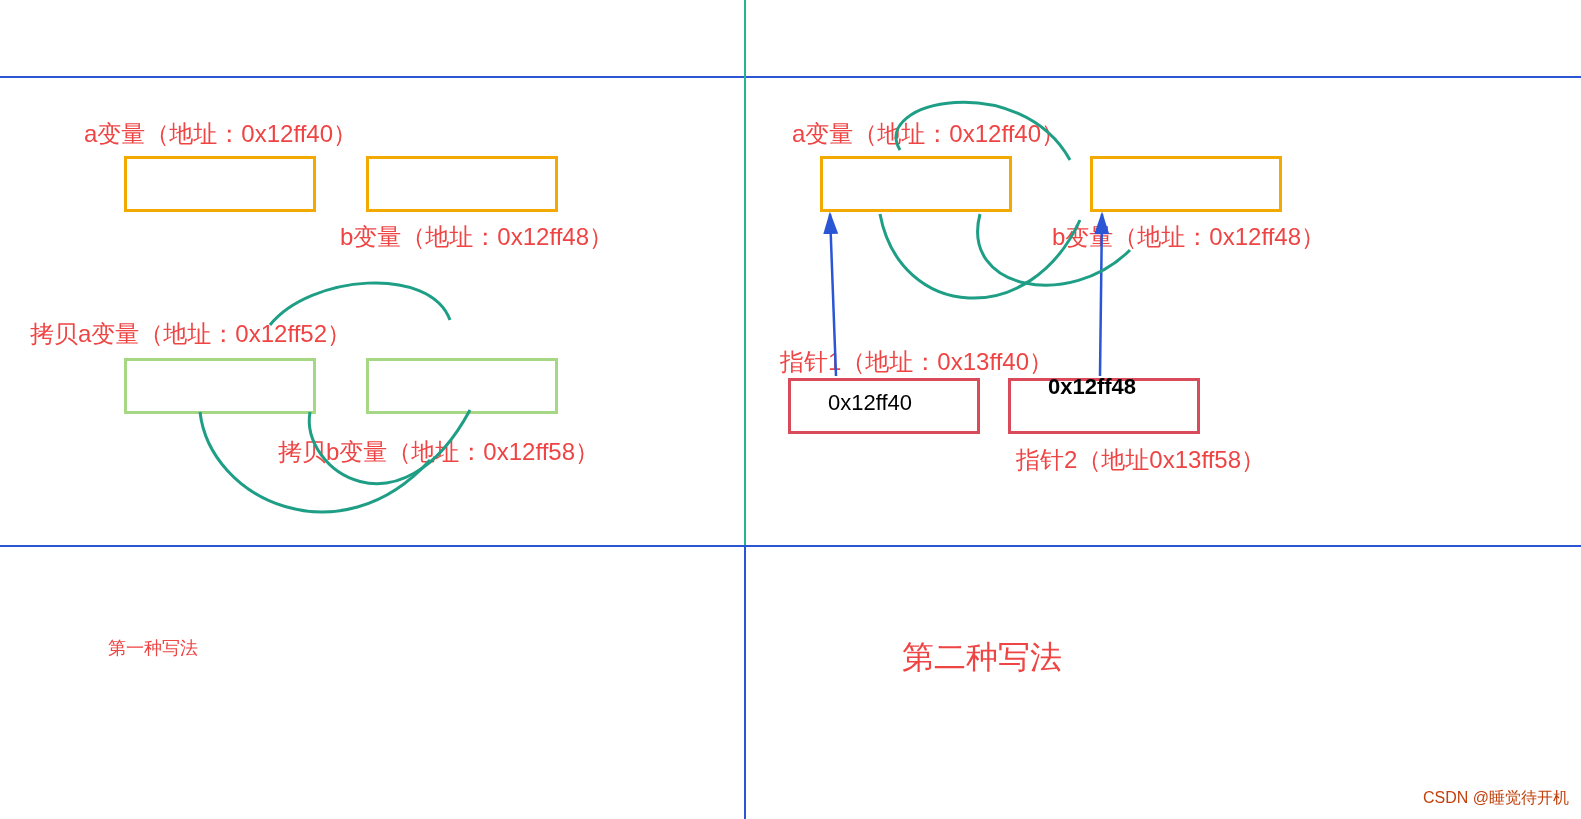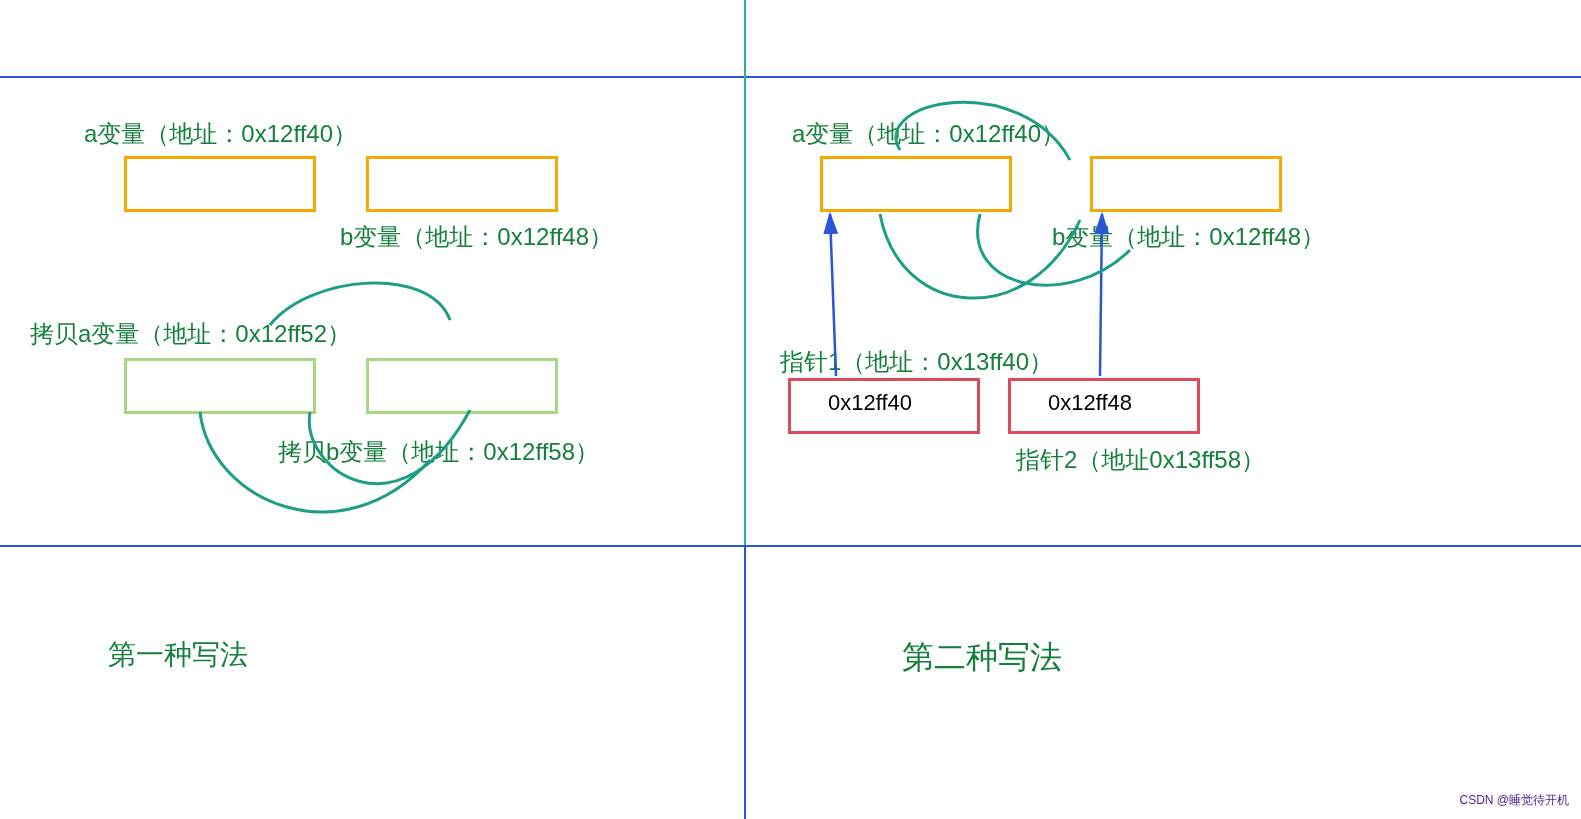--- a/index.html
+++ b/index.html
@@ -8,21 +8,21 @@
     width: 1581px;
     height: 819px;
     background: #ffffff;
     font-family: "Microsoft YaHei", "PingFang SC", Arial, sans-serif;
     position: relative;
     overflow: hidden;
   }
   .label {
     position: absolute;
     font-size: 24px;
-    color: #15803d;
+    color: #ef4444;
     white-space: nowrap;
   }
   .box {
     position: absolute;
     background: #fff;
   }
   .box-orange {
     border: 3px solid #f2a900;
   }
   .box-green {
@@ -48,22 +48,22 @@
     width: 0;
     border-left: 2px solid #2a56d6;
   }
   .vline-green {
     border-left-color: #27b591;
   }
   .watermark {
     position: absolute;
     right: 12px;
     bottom: 10px;
-    font-size: 12px;
-    color: #4c1d95;
+    font-size: 16px;
+    color: #c2410c;
   }
   svg.overlay {
     position: absolute;
     top: 0; left: 0;
     width: 1581px;
     height: 819px;
     pointer-events: none;
   }
 </style>
 </head>
@@ -84,37 +84,37 @@
 <div class="label" style="left:340px; top:221px;">b变量（地址：0x12ff48）</div>
 
 <div class="label" style="left:30px; top:318px;">拷贝a变量（地址：0x12ff52）</div>
 
 <div class="box box-green" style="left:124px; top:358px; width:186px; height:50px;"></div>
 
 <div class="box box-green" style="left:366px; top:358px; width:186px; height:50px;"></div>
 
 <div class="label" style="left:278px; top:436px;text-align:right;">拷贝b变量（地址：0x12ff58）</div>
 
-<div class="label" style="left:108px; top:636px; font-size:28px;font-family:Liberation Mono, monospace;">第一种写法</div>
+<div class="label" style="left:108px; top:636px; font-size:18px;font-family:Liberation Mono, monospace;">第一种写法</div>
 
 <div class="label" style="left:792px; top:118px;">a变量（地址：0x12ff40）</div>
 
 <div class="box box-orange" style="left:820px; top:156px; width:186px; height:50px;"></div>
 
 <div class="box box-orange" style="left:1090px; top:156px; width:186px; height:50px;"></div>
 
 <div class="label" style="left:1052px; top:221px;">b变量（地址：0x12ff48）</div>
 
 <div class="label" style="left:780px; top:346px;">指针1（地址：0x13ff40）</div>
 
 <div class="box box-red" style="left:788px; top:378px; width:186px; height:50px;"></div>
 <div class="value" style="left:828px; top:390px;">0x12ff40</div>
 
 <div class="box box-red" style="left:1008px; top:378px; width:186px; height:50px;"></div>
-<div class="value" style="left:1048px; top:390px;">0x12ff48</div>
+<div class="value" style="left:1048px; top:374px;font-weight:bold;">0x12ff48</div>
 
 <div class="label" style="left:1016px; top:444px;">指针2（地址0x13ff58）</div>
 
 <div class="label" style="left:902px; top:636px; font-size:32px;">第二种写法</div>
 
 <div class="watermark">CSDN @睡觉待开机</div>
 
 <svg class="overlay" viewBox="0 0 1581 819">
   <defs>
     <marker id="arrowBlue" markerWidth="10" markerHeight="10" refX="8" refY="3" orient="auto">

